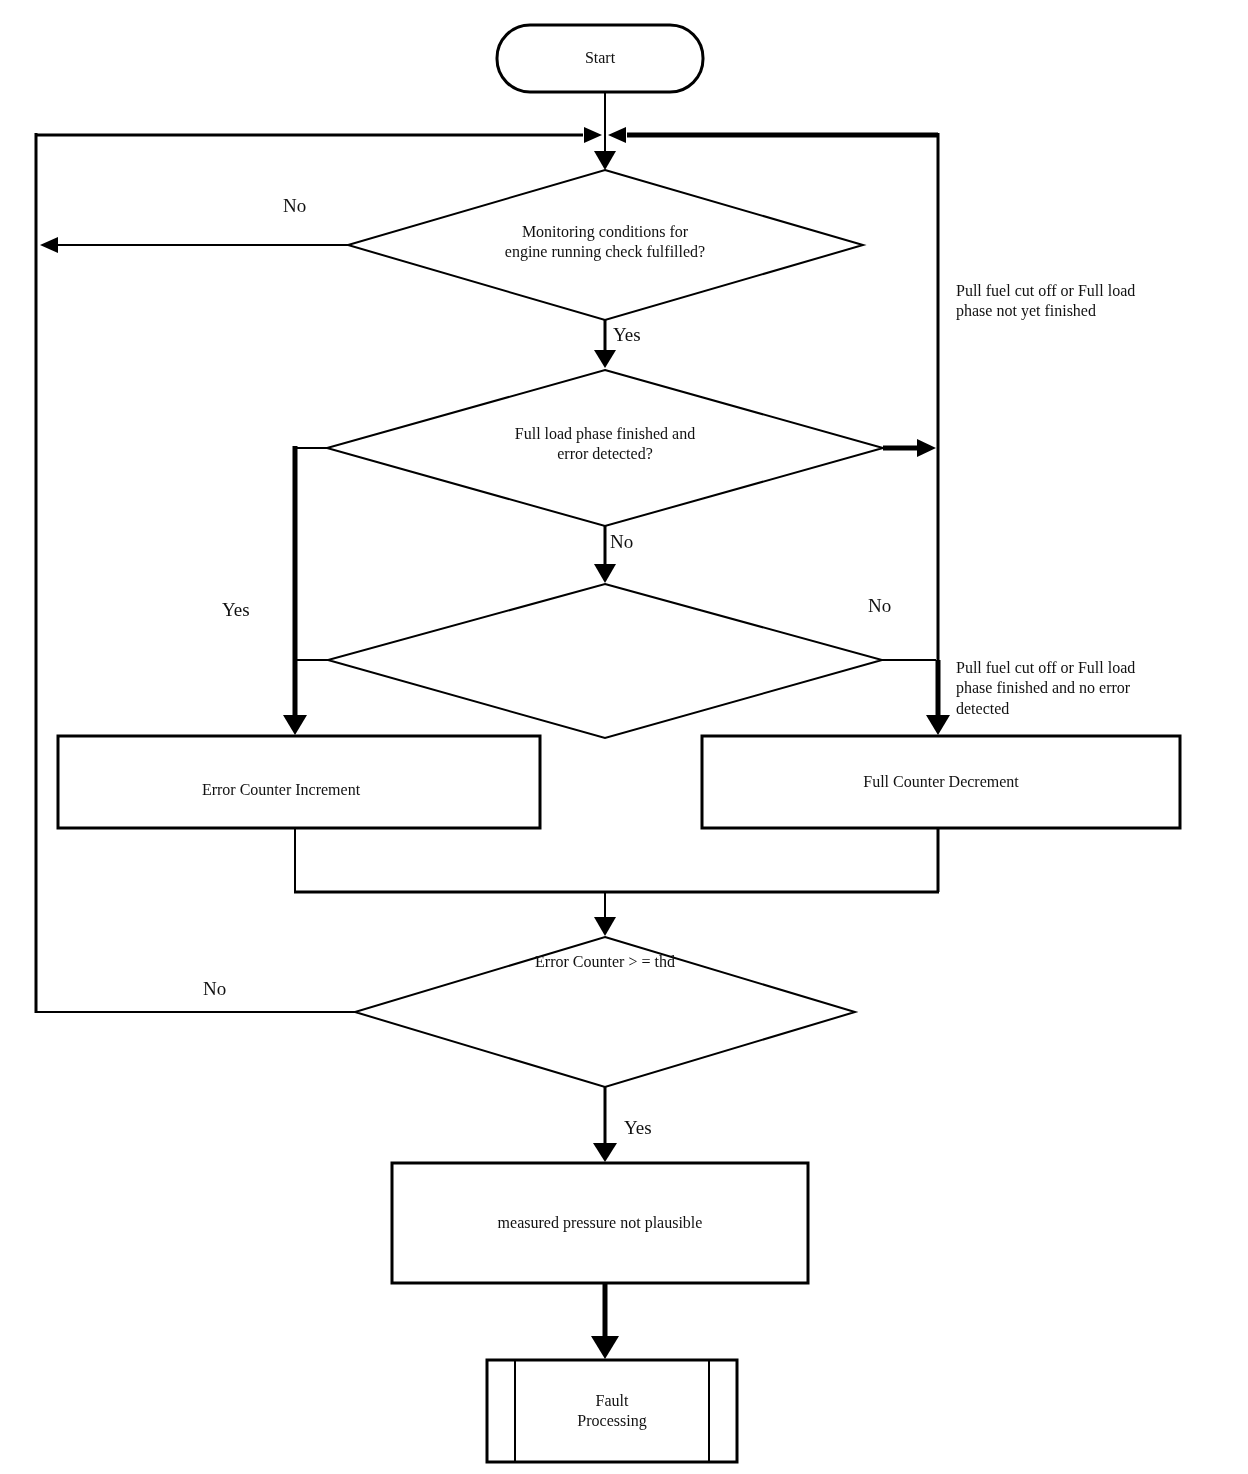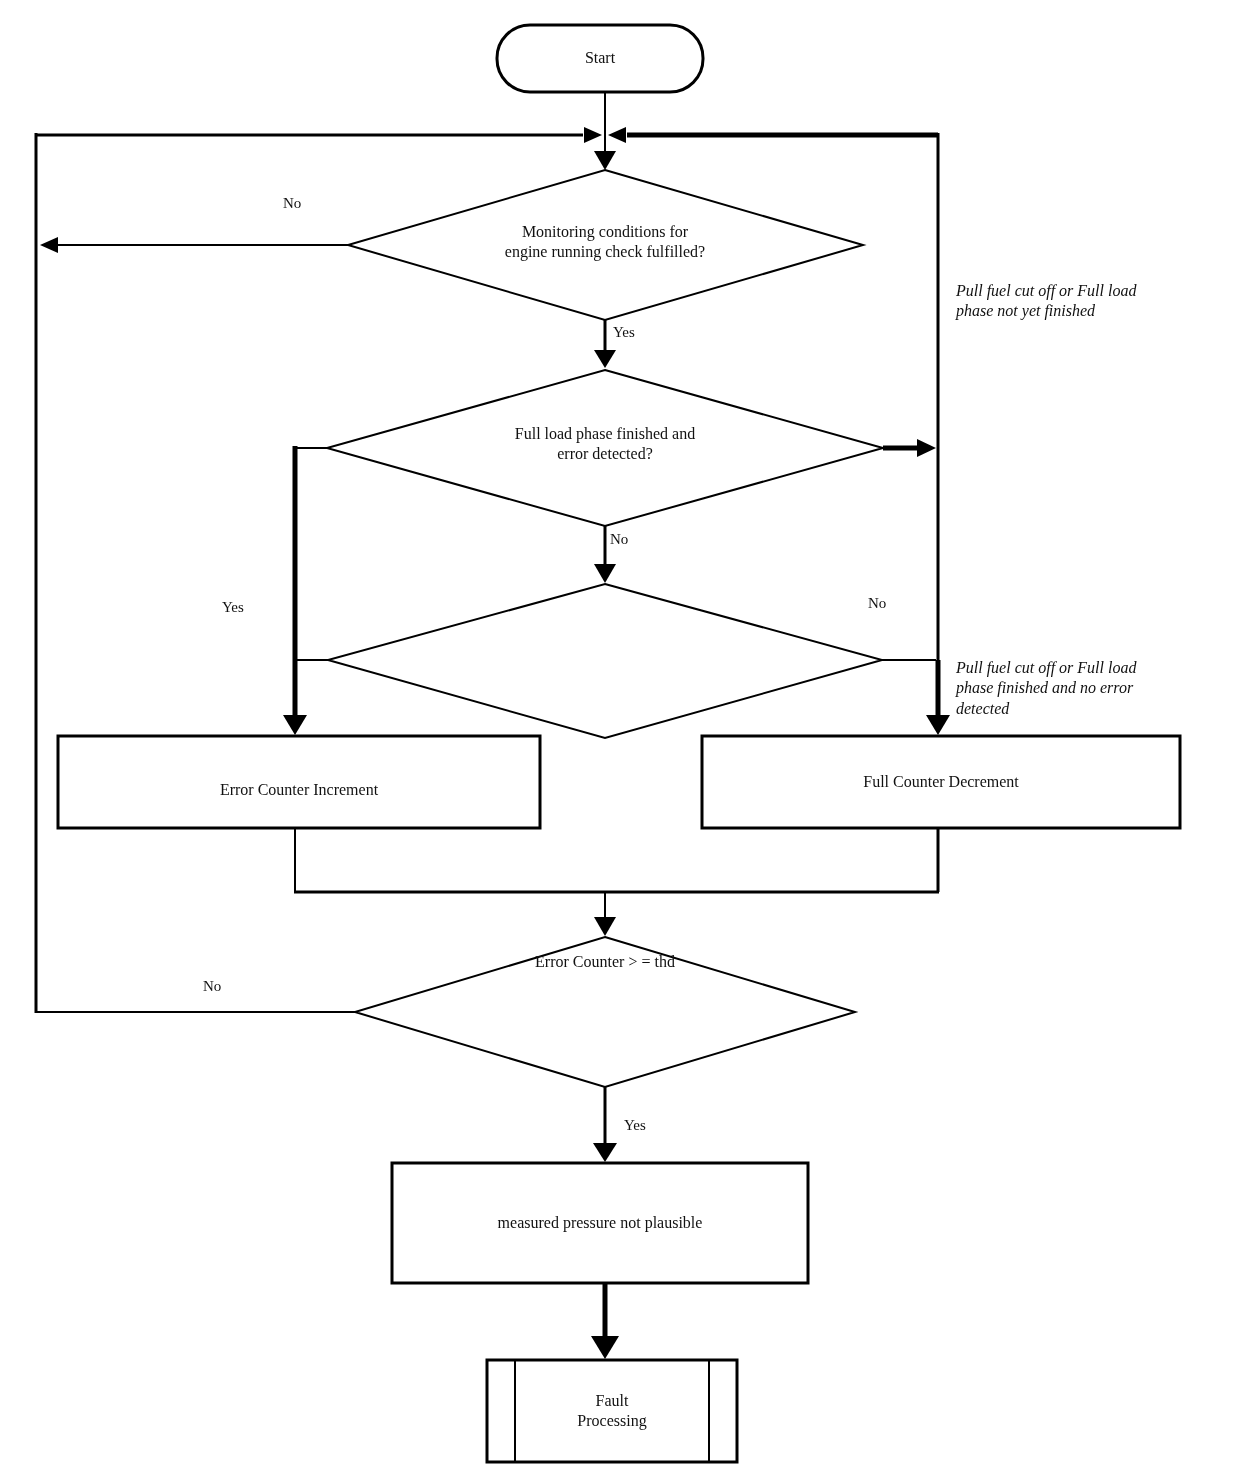--- a/index.html
+++ b/index.html
@@ -14,22 +14,22 @@
   .stage svg{position:absolute;left:0;top:0;}
   .lbl{
     position:absolute;
     font-size:16px;
     line-height:1.28;
     color:#111111;
     text-align:center;
     white-space:pre-line;
   }
   .lbl.center{display:flex;align-items:center;justify-content:center;}
-  .lbl.left{text-align:left;font-style:italic;}
-  .edge-lbl{font-size:15px;text-align:right;}
+  .lbl.left{text-align:left;}
+  .edge-lbl{font-size:19px;text-align:right;}
   .shape{fill:#ffffff;stroke:#000000;}
   .ah{fill:#000000;stroke:none;}
   .ln{stroke:#000000;fill:none;}
 </style>
 </head>
 <body>
 
 <div class="stage">
 
   <svg width="1248" height="1474" viewBox="0 0 1248 1474">
@@ -84,21 +84,21 @@
 
   <div class="lbl center" style="left:497px;top:25px;width:206px;height:67px;">Start</div>
 
   <div class="lbl" style="left:455px;top:424px;width:300px;">Full load phase finished and
 error detected?</div>
 
   <div class="lbl" style="left:435px;top:222px;width:340px;">Monitoring conditions for
 engine running check fulfilled?</div>
 
 
-  <div class="lbl center" style="left:58px;top:736px;width:482px;height:108px;">Error Counter Increment</div>
+  <div class="lbl center" style="left:40px;top:736px;width:482px;height:108px;">Error Counter Increment</div>
 
   <div class="lbl center" style="left:702px;top:736px;width:478px;height:92px;">Full Counter Decrement</div>
 
   <div class="lbl" style="left:455px;top:952px;width:300px;">Error Counter &gt; = thd</div>
 
   <div class="lbl center" style="left:392px;top:1163px;width:416px;height:120px;">measured pressure not plausible</div>
 
   <div class="lbl center" style="left:517px;top:1362px;width:190px;height:98px;">Fault
 Processing</div>
 

